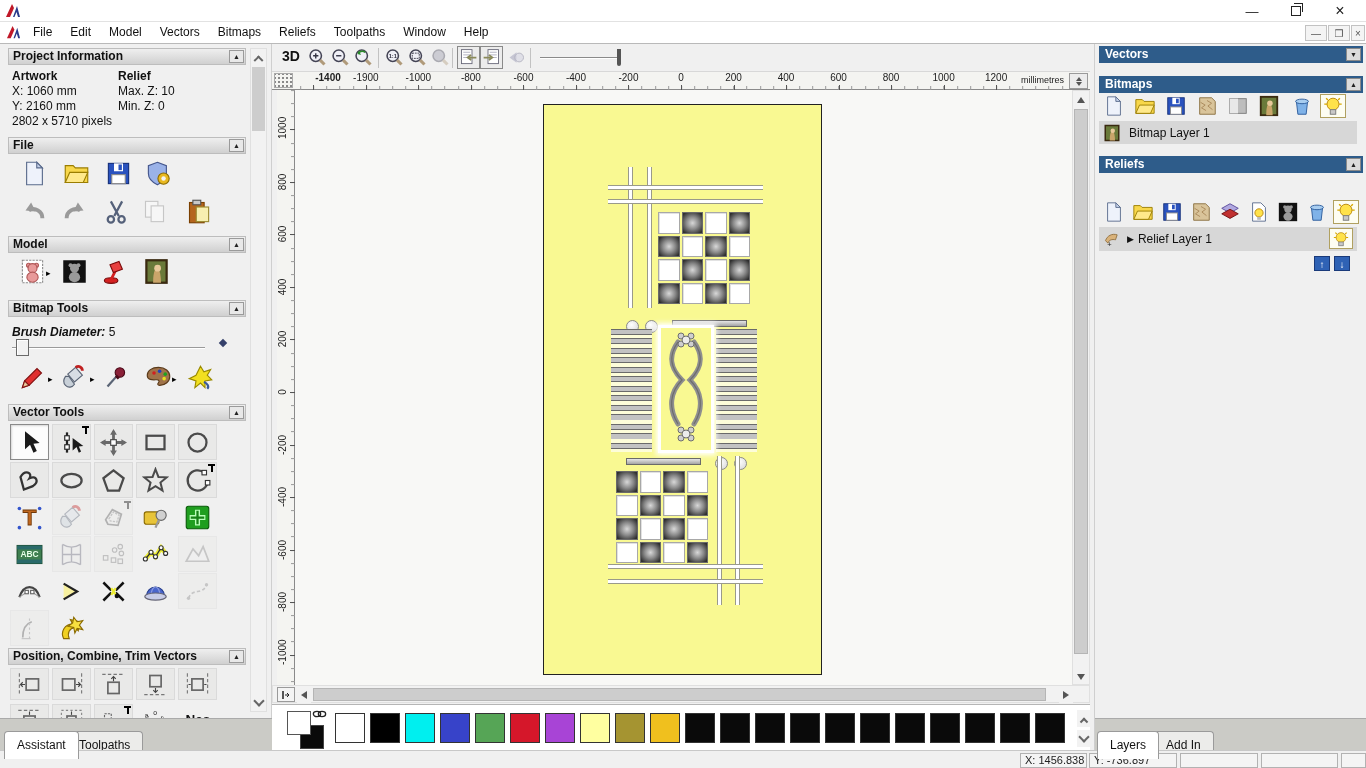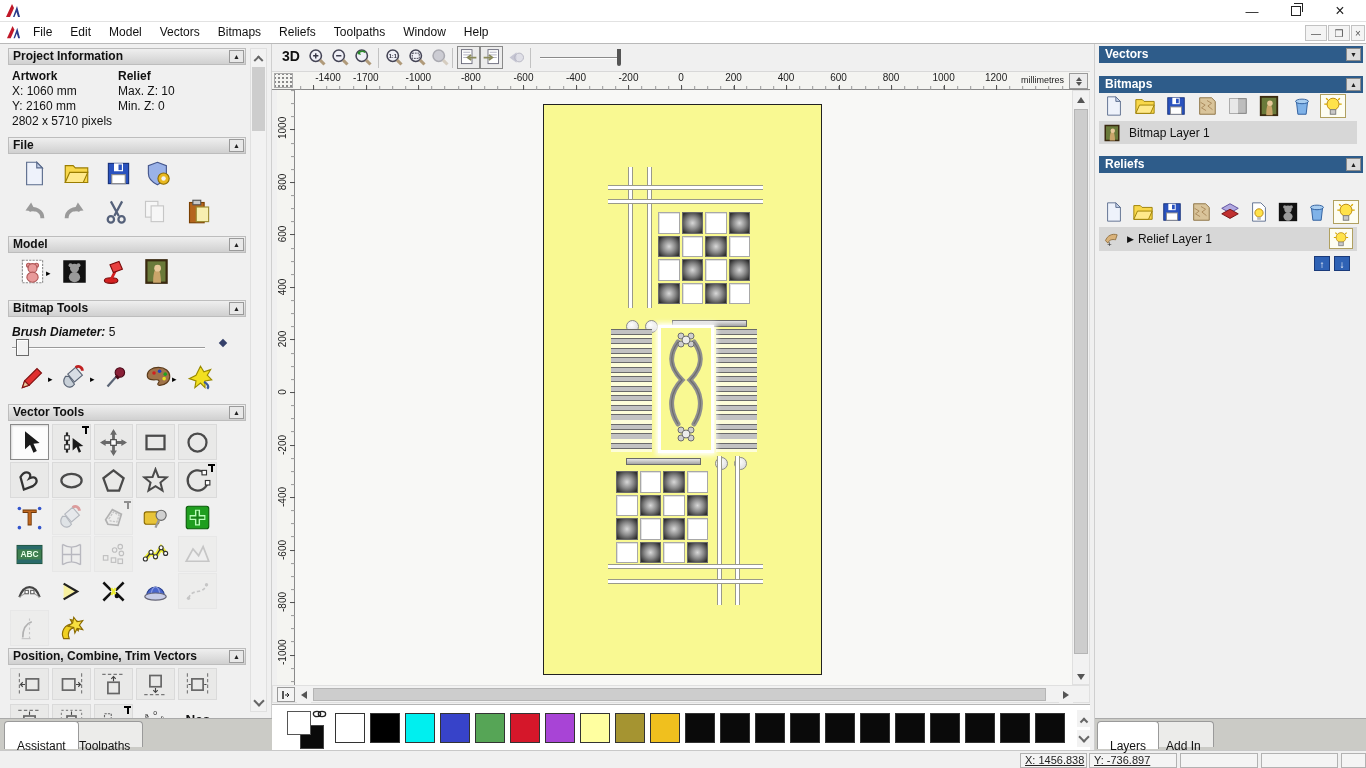--- a/index.html
+++ b/index.html
@@ -44,22 +44,22 @@
   .sb-thumb { background:#cdcdcd; }
   .sb-arrow { display:flex; align-items:center; justify-content:center; color:#555; font-size:9px; background:#f2f2f2; }
   .chev { width:8px; height:8px; border-right:2px solid #666; border-bottom:2px solid #666; transform:rotate(45deg); }
   .tri-up { width:0; height:0; border-left:4px solid transparent; border-right:4px solid transparent; border-bottom:6px solid #555; }
   .tri-down { width:0; height:0; border-left:4px solid transparent; border-right:4px solid transparent; border-top:6px solid #555; }
   .tri-left { width:0; height:0; border-top:4px solid transparent; border-bottom:4px solid transparent; border-right:6px solid #555; }
   .tri-right { width:0; height:0; border-top:4px solid transparent; border-bottom:4px solid transparent; border-left:6px solid #555; }
 
   
   .tabstrip { background:#cbcbc6; border-top:1px solid #aaa; }
-  .tab { position:absolute; top:2px; height:26px; border:1px solid #9a9a9a; border-bottom:none; border-radius:4px 4px 0 0;
-         background:#ececea; line-height:24px; padding:12px 12px; font-size:12px; }
+  .tab { position:absolute; top:12px; height:26px; border:1px solid #9a9a9a; border-bottom:none; border-radius:4px 4px 0 0;
+         background:#ececea; line-height:24px; padding:1px 12px; font-size:12px; }
   .tab.active { background:#fff; height:28px; z-index:2; }
 
   
   .canvas-area { left:272px; top:44px; width:818px; height:508px; background:#f0f0f0; }
   .cv-toolbar { left:0; top:0; width:818px; height:28px; background:#f0f0f0; border-bottom:1px solid #d8d8d8; }
   .tbtn { width:23px; height:23px; display:flex; align-items:center; justify-content:center; }
   .tbtn svg { width:21px; height:21px; }
   .tbtn.bordered { border:1px solid #8a8a8a; background:#ececec; }
   .sep { width:1px; height:20px; background:#c2c2c2; }
   .ruler-h { left:0; top:28px; width:818px; height:18px; background:#f4f4f1; border-bottom:1px solid #8a8a8a; }
@@ -104,21 +104,21 @@
                display:flex; align-items:center; justify-content:center; }
   .smallicon { width:26px; height:24px; display:flex; align-items:center; justify-content:center; }
   .smallicon svg { width:22px; height:22px; }
   .bulb-boxed { border:1px solid #b0a060; background:#fdfdf2; }
   .updown { position:absolute; width:16px; height:15px; background:#2f62b5; color:#fff; font-size:10px; line-height:15px;
             text-align:center; border:1px solid #1a3a7a; }
 
   
   .statusbar { left:0; top:750px; width:1366px; height:18px; background:#f0f0f0; border-top:1px solid #c8c8c8; }
   .scell { position:absolute; top:2px; height:15px; background:#f4f4f4; border:1px solid #b2b2b2; font-size:11px;
-           line-height:13px; padding-left:4px; color:#222;text-decoration:underline; }
+           line-height:13px; padding-left:4px; color:#222; }
 </style>
 </head>
 <body>
 
 <svg width="0" height="0" style="position:absolute">
 <defs>
   <symbol id="s-page" viewBox="0 0 24 24">
         <path d="M5 2h9l5 5v15H5z" fill="#eef2fb" stroke="#5a6b8c"></path>
         <path d="M14 2l5 5h-5z" fill="#c6d2ea" stroke="#5a6b8c"></path>
       </symbol>
@@ -752,23 +752,23 @@
       <div class="abs sep" style="left:258px;top:4px"></div>
       <div class="abs" style="left:268px;top:13px;width:78px;height:2px;background:#8a8a8a;border-bottom:1px solid #fff"></div>
       <div class="abs" style="left:345px;top:5px;width:4px;height:17px;background:#555;border-radius:0 0 3px 3px"></div>
     </div>
 
     <div class="abs ruler-h">
       <div class="abs" style="left:2px;top:1px;width:19px;height:15px;border:1px solid #aaa;background-image:radial-gradient(#888 1px, transparent 1px);background-size:4px 4px;background-position:2px 2px"></div>
       <div id="h-ticks" class="abs" style="left:23px;top:0;width:773px;height:18px;overflow:hidden">
         <div class="minor-h"></div>
         <span class="abs" style="right:4px;top:3px;font-size:9px;color:#222">millimetres</span>
-      <div class="tick-h" style="left: 33px;">-1400</div>
+      <div class="tick-h" style="left: 33px; font-weight: bold;">-1400</div>
           <div class="tickline-h" style="left: 18.36px;"></div>
-          <div class="tick-h" style="left: 70.88px;">-1700</div>
+          <div class="tick-h" style="left: 70.88px;">-1900</div>
           <div class="tickline-h" style="left: 70.88px;"></div>
           <div class="tick-h" style="left: 123.4px;">-1000</div>
           <div class="tickline-h" style="left: 123.4px;"></div>
           <div class="tick-h" style="left: 175.92px;">-800</div>
           <div class="tickline-h" style="left: 175.92px;"></div>
           <div class="tick-h" style="left: 228.44px;">-600</div>
           <div class="tickline-h" style="left: 228.44px;"></div>
           <div class="tick-h" style="left: 280.96px;">-400</div>
           <div class="tickline-h" style="left: 280.96px;"></div>
           <div class="tick-h" style="left: 333.48px;">-200</div>

